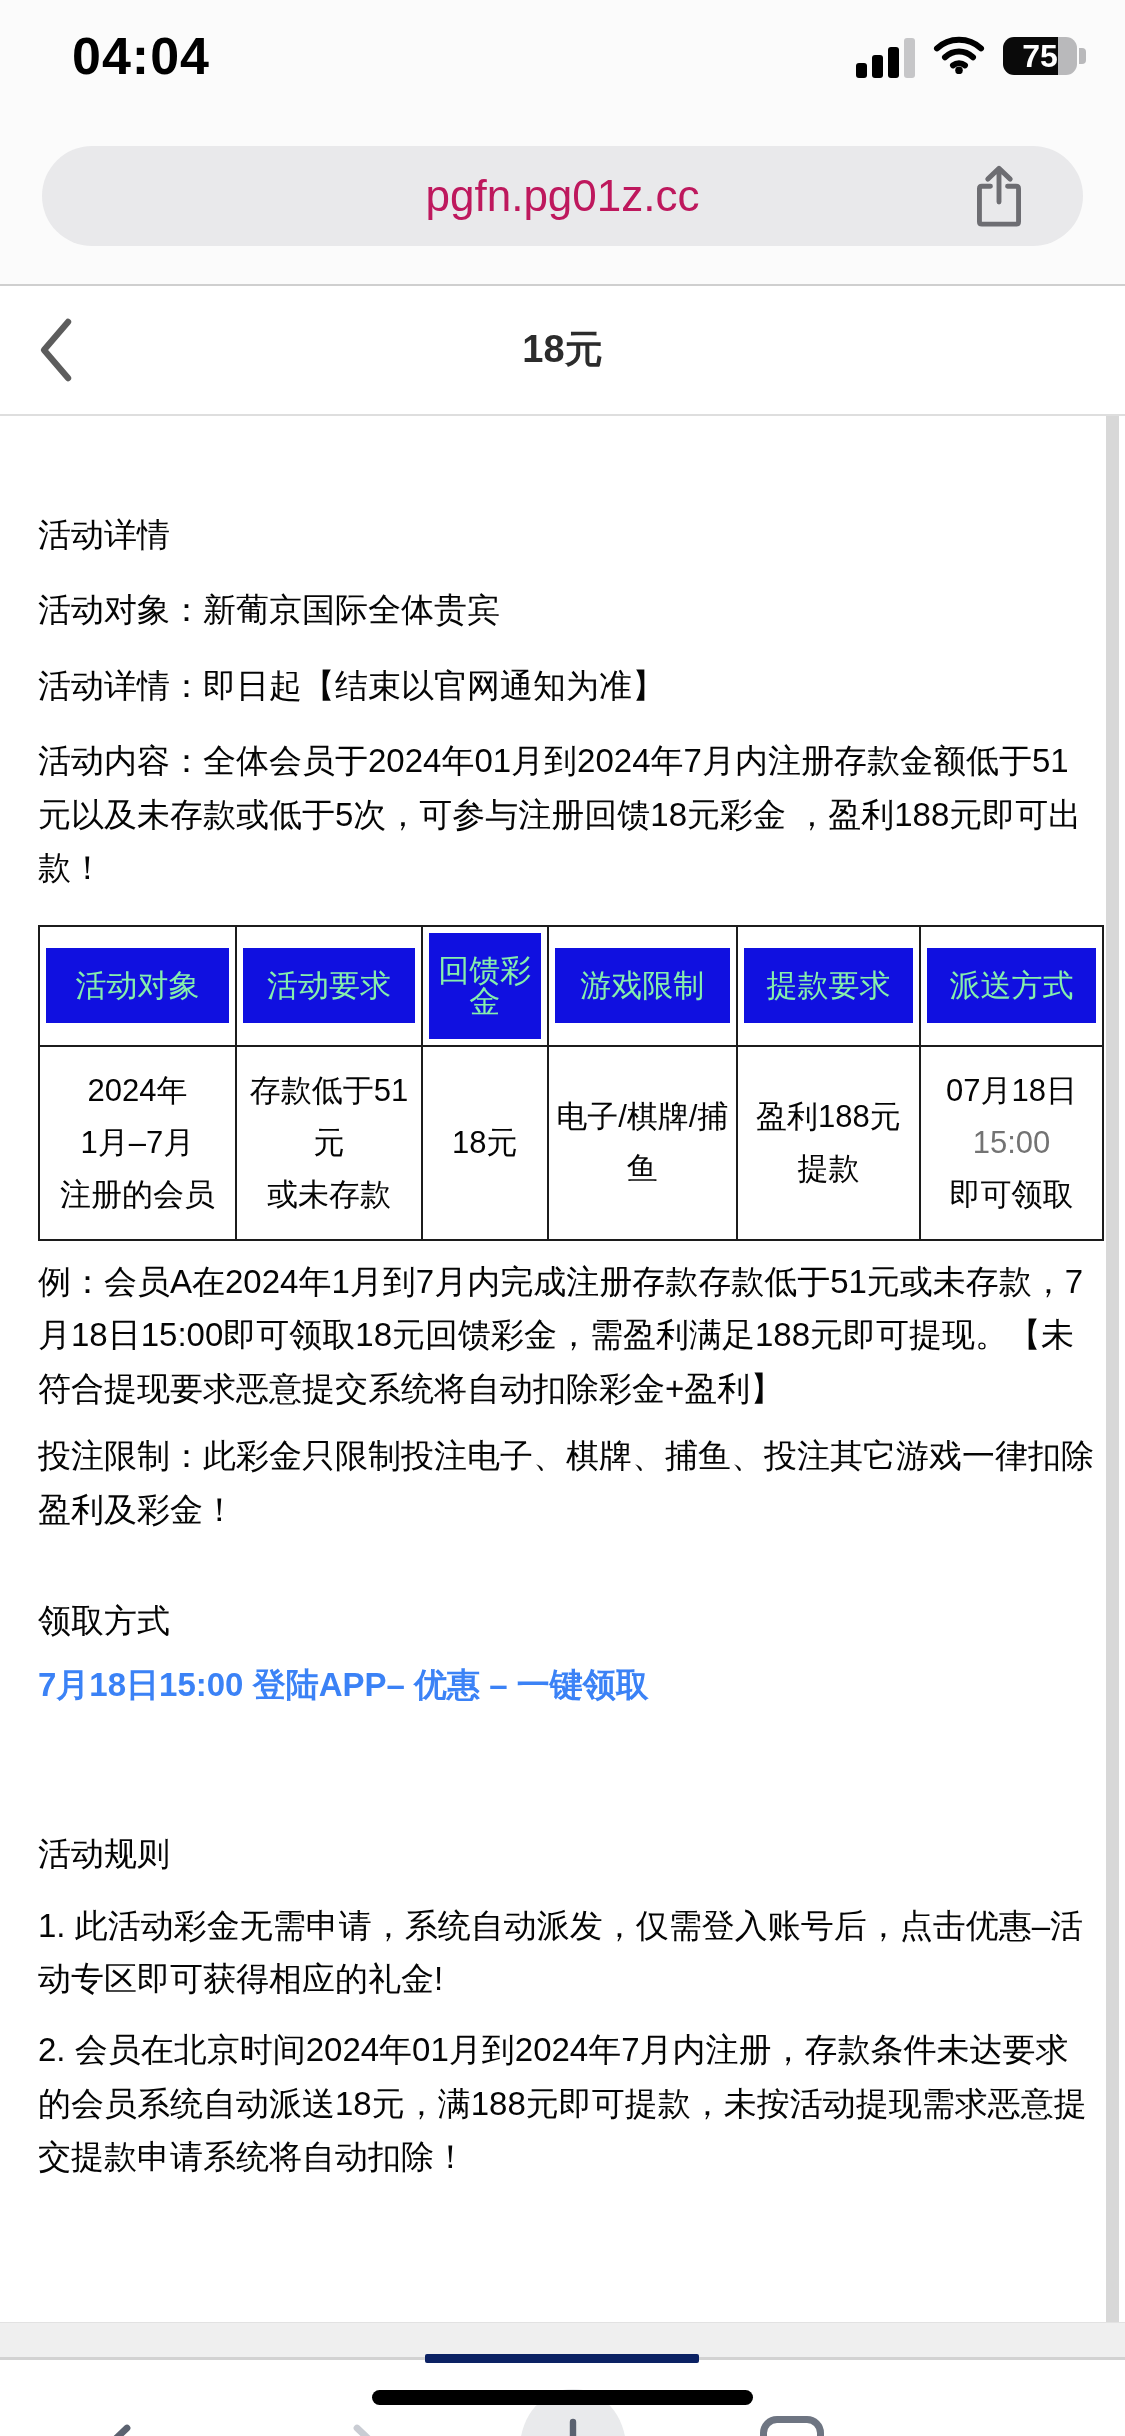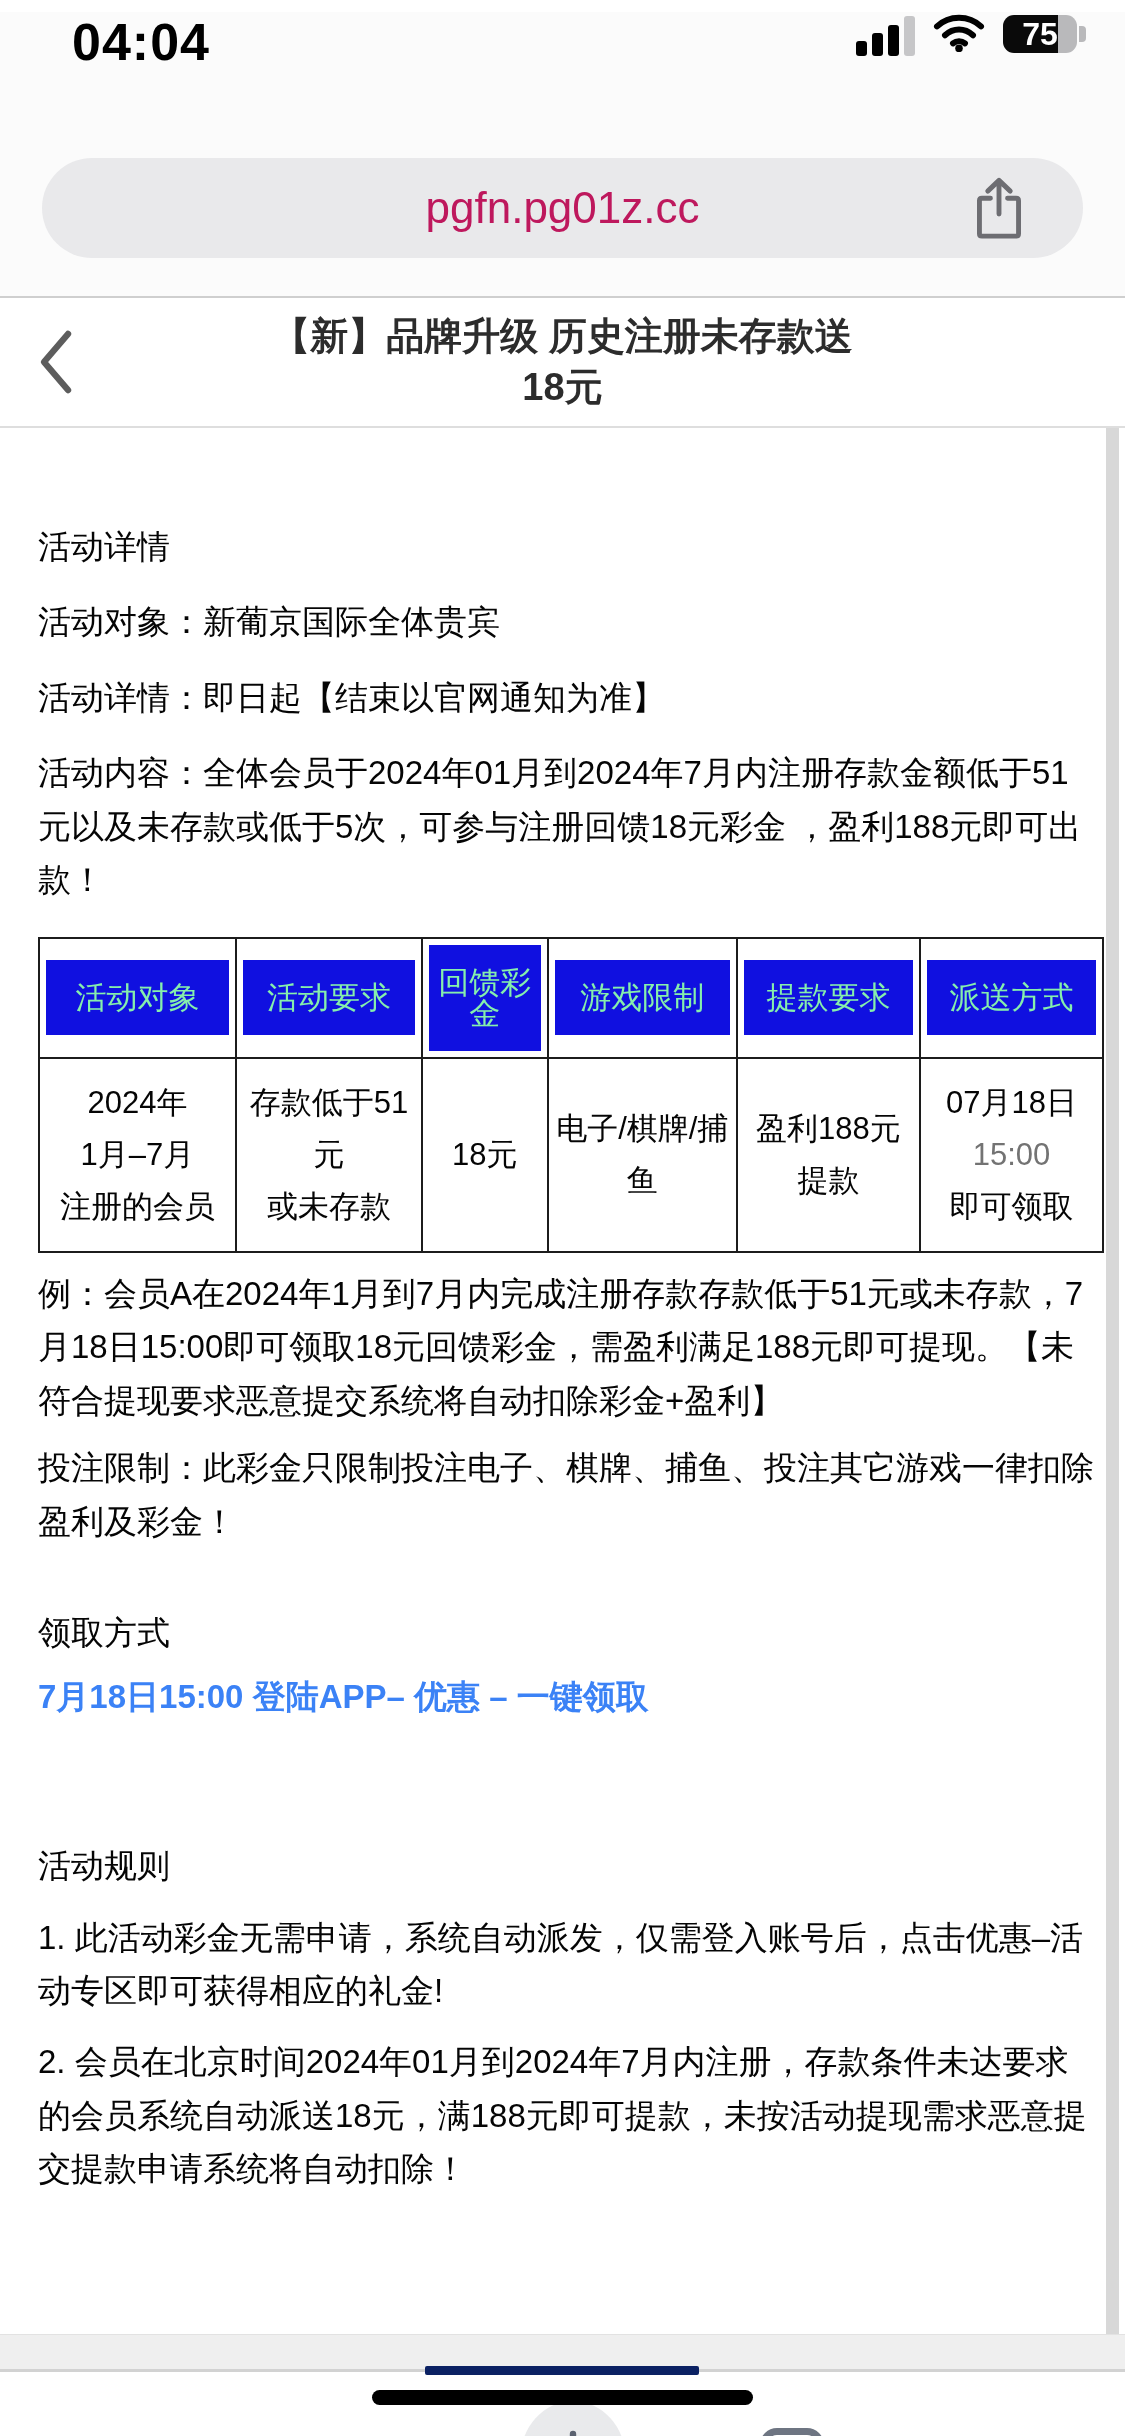--- a/index.html
+++ b/index.html
@@ -6,23 +6,22 @@
   html,body { background:#777; }
   body { font-family:"Liberation Sans","DejaVu Sans",sans-serif; }
   .phone {
     position:relative; width:1125px; height:2436px; margin:0 auto;
     background:#ffffff; overflow:hidden;
   }
 
   
   .status-bar {
     height:130px; background:#fbfbfb;
-    display:flex; align-items:flex-start; justify-content:space-between;
+    display:flex; align-items:center; justify-content:space-between;
     padding:0 48px 18px 72px;
-    margin-top:12px;
   }
   .time { font-size:52px; font-weight:700; color:#000; letter-spacing:1px; }
   .status-icons { display:flex; align-items:center; gap:18px; }
   .signal { display:flex; align-items:flex-end; gap:5px; height:44px; }
   .signal .bar { width:11px; border-radius:3px; background:#000; }
   .signal .b1{height:15px} .signal .b2{height:23px} .signal .b3{height:31px}
   .signal .b4{height:40px; background:#c6c6c8;}
   .battery {
     position:relative; width:74px; height:38px; border-radius:11px;
     background:linear-gradient(to right,#0a0a0a 0 75%, #b9b9bb 75% 100%);
@@ -158,21 +157,20 @@
 
   <div class="divider"></div>
 
   <div class="title-bar">
     <span class="back-btn">
       <svg width="50" height="76" viewBox="0 0 25 38">
         <path d="M19 5 L7 19 L19 33" fill="none" stroke="#5d5d5d" stroke-width="3.2" stroke-linecap="round" stroke-linejoin="round"></path>
       </svg>
     </span>
     <div class="page-title">
-      <div>【新】品牌升级 历史注册未存款送</div>
       <div>18元</div>
     </div>
   </div>
 
   <div class="divider2"></div>
 
   <div class="content">
     <div class="scroll-strip"></div>
 
     <p class="section-head">活动详情</p>

